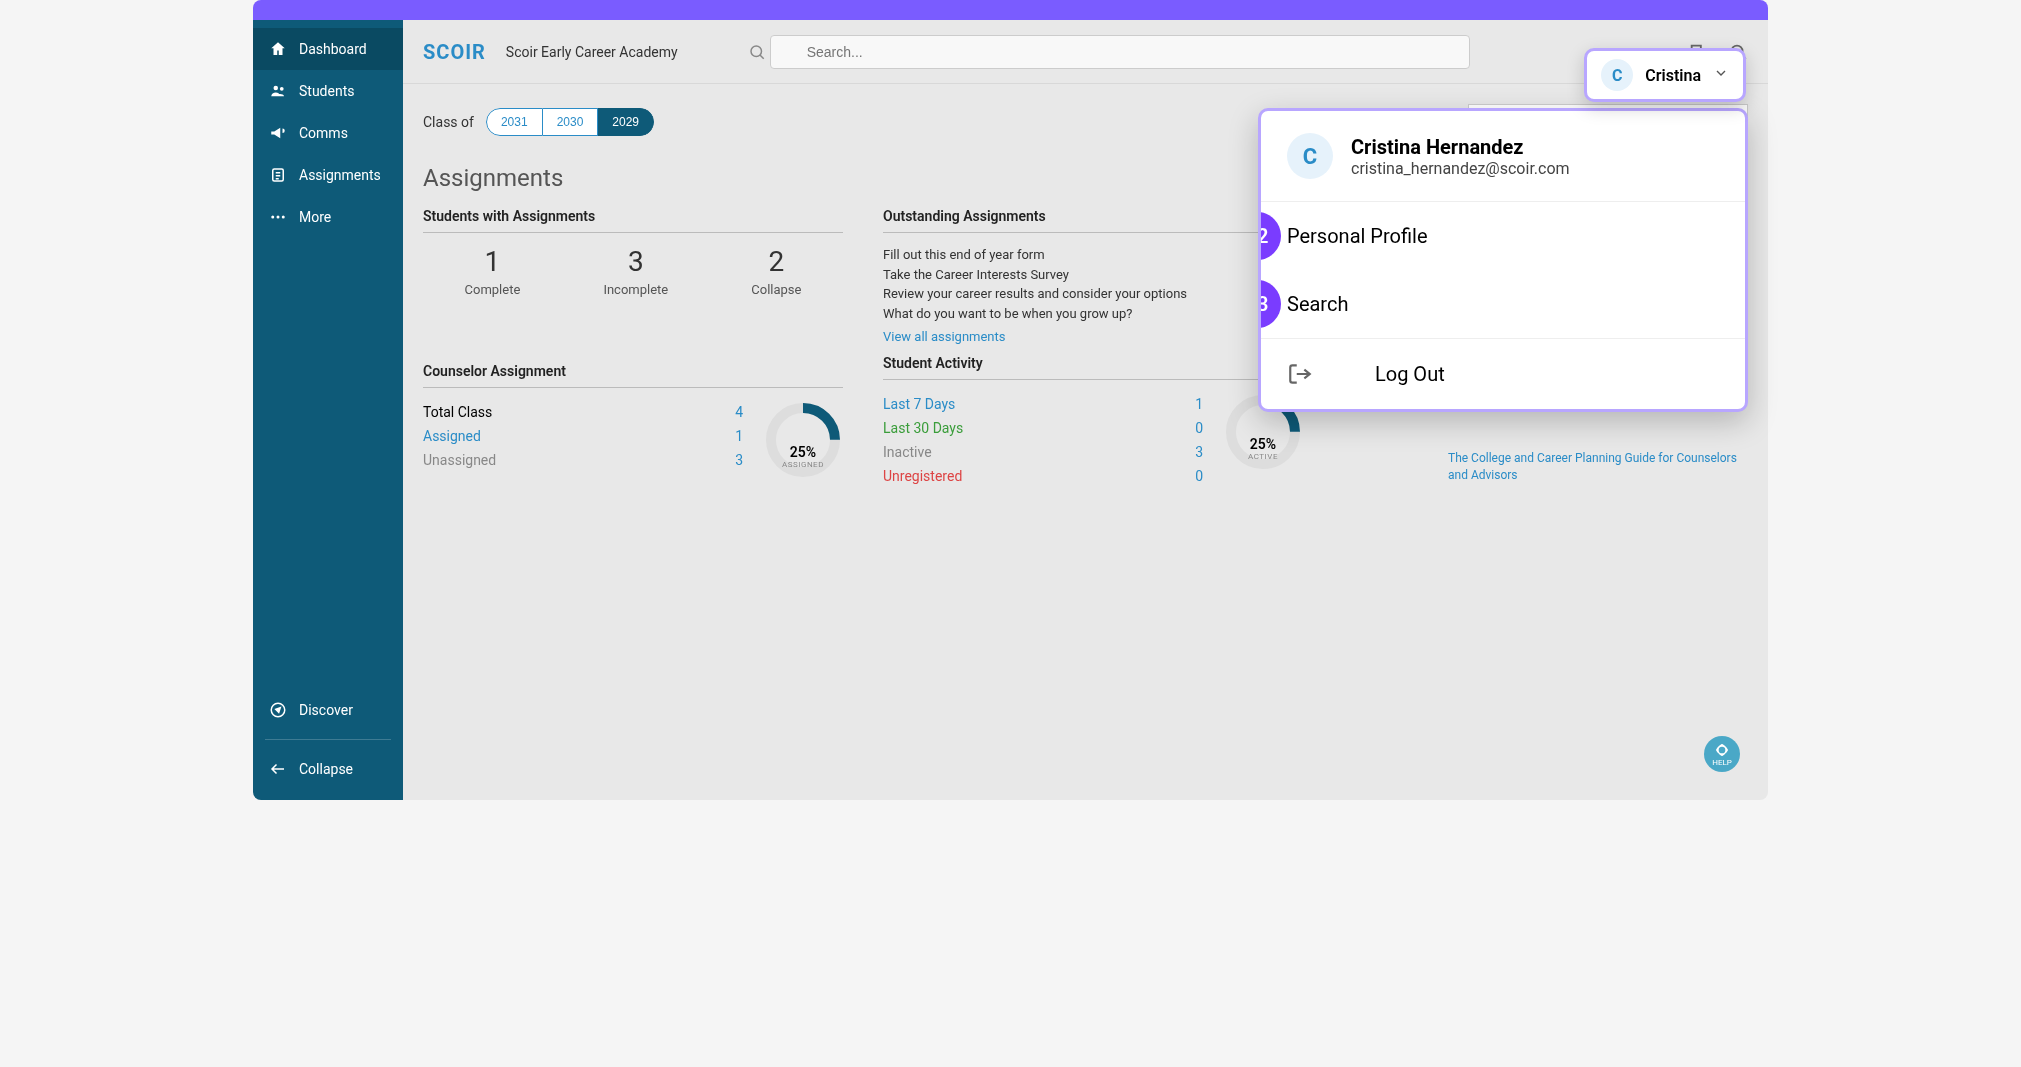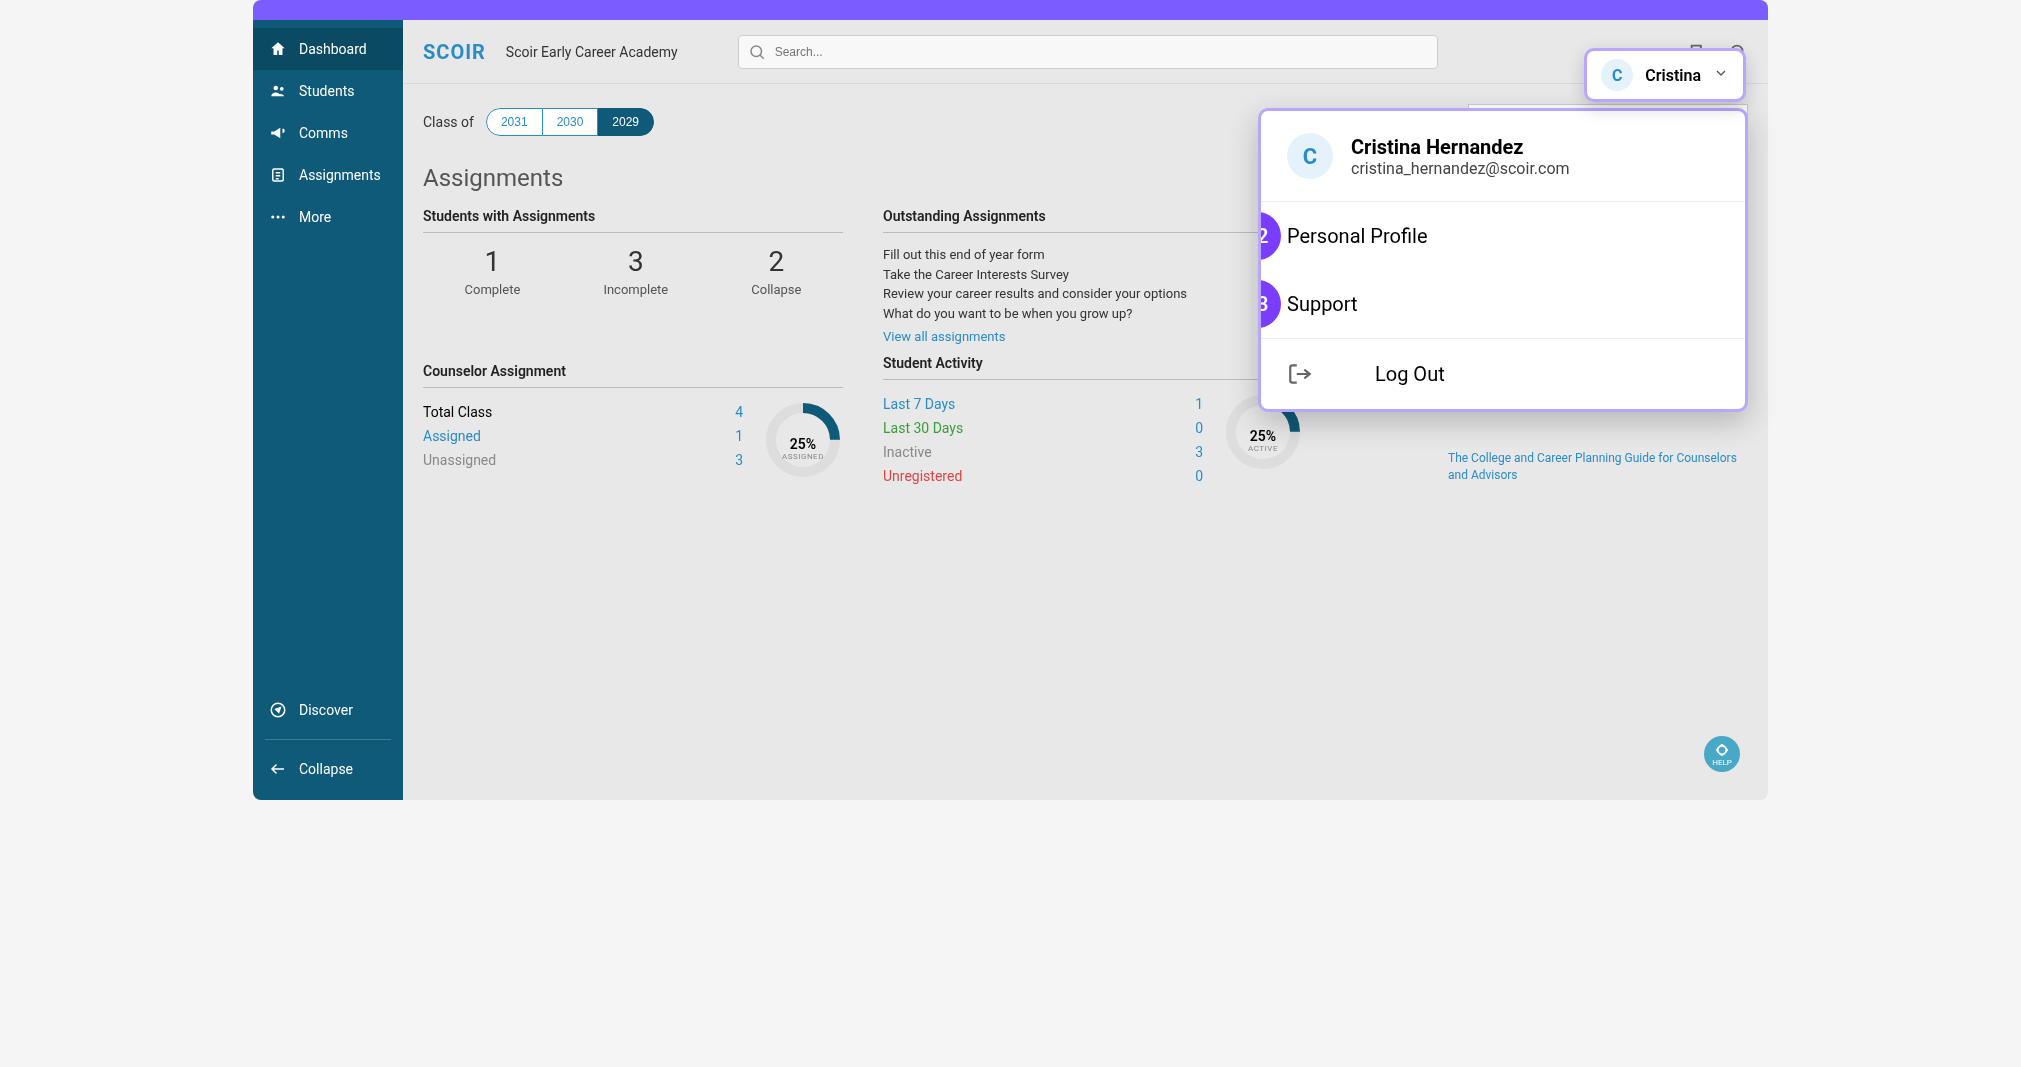--- a/index.html
+++ b/index.html
@@ -12,21 +12,21 @@
 .nav-item { display: flex; align-items: center; gap: 12px; padding: 12px 16px; cursor: pointer; font-size: 14px; }
 .nav-item.active { background: #0a4a62; margin-top: 8px; }
 .nav-icon { width: 18px; height: 18px; display: flex; align-items: center; justify-content: center; }
 .sidebar-bottom { padding-bottom: 10px; }
 .sidebar-sep { border-top: 1px solid rgba(255,255,255,0.2); margin: 8px 12px; }
 .main { flex: 1; display: flex; flex-direction: column; position: relative; }
 .header { height: 64px; display: flex; align-items: center; padding: 0 20px; gap: 20px; border-bottom: 1px solid #d8d8d8; }
 .logo { font-weight: 700; font-size: 20px; color: #2a8cc7; letter-spacing: 1px; }
 .org-name { font-size: 14px; color: #333; }
 .search-wrap { flex: 1; max-width: 700px; position: relative; margin-left: 40px; }
-.search-input { width: 100%; height: 34px; border: 1px solid #ccc; border-radius: 4px; padding: 0 12px 0 36px; font-size: 12px; background: #f8f8f8; }
+.search-input { width: 100%; height: 34px; border: 1px solid #ccc; border-radius: 4px; padding: 0 12px 0 36px; font-size: 14px; background: #f8f8f8; margin-left: 32px; }
 .search-icon-abs { position: absolute; left: 10px; top: 8px; color: #888; }
 .header-icons { display: flex; gap: 16px; margin-left: auto; color: #666; }
 .header-icon { width: 22px; height: 22px; cursor: pointer; }
 .content { flex: 1; padding: 20px; overflow: auto; }
 .class-row { display: flex; align-items: center; gap: 12px; margin-bottom: 4px; }
 .class-label { font-size: 14px; color: #333; }
 .seg { display: flex; border-radius: 20px; overflow: hidden; }
 .seg-btn { padding: 6px 14px; font-size: 12px; border: 1px solid #2a8cc7; color: #2a8cc7; background: #fff; cursor: pointer; }
 .seg-btn + .seg-btn { border-left: none; }
 .seg-btn.sel { background: #0e5a78; color: #fff; border-color: #0e5a78; }
@@ -47,21 +47,21 @@
 .overview-col { width: 420px; }
 .kv { display: flex; justify-content: space-between; font-size: 14px; padding: 4px 0; }
 .kv-blue { color: #2a8cc7; }
 .kv-grey { color: #888; }
 .kv-green { color: #3a9d3a; }
 .kv-red { color: #d44; }
 .kv-num-blue { color: #2a8cc7; }
 .donut-wrap { display: flex; align-items: center; }
 .donut { position: relative; width: 80px; height: 80px; }
 .donut svg { transform: rotate(-90deg); }
-.donut-text { position: absolute; top: 8px; left: 0; width: 100%; height: 100%; display: flex; flex-direction: column; align-items: center; justify-content: center; }
+.donut-text { position: absolute; top: 16px; left: 0; width: 100%; height: 100%; display: flex; flex-direction: column; align-items: center; justify-content: center; }
 .donut-pct { font-size: 14px; font-weight: 600; }
 .donut-lbl { font-size: 8px; color: #888; letter-spacing: 0.5px; }
 .right-panel { position: absolute; right: 20px; top: 110px; width: 300px; font-size: 12px; }
 .notif-link { color: #2a8cc7; line-height: 1.4; }
 
 
 .user-chip { position: absolute; top: 48px; right: 22px; background: #fff; border: 3px solid #b8a6ff; border-radius: 10px; padding: 8px 14px; display: flex; align-items: center; gap: 12px; box-shadow: 0 6px 18px rgba(0,0,0,0.18); z-index: 50; cursor: pointer; }
 .avatar-sm { width: 32px; height: 32px; border-radius: 50%; background: #e6f2fb; color: #2a8cc7; display: flex; align-items: center; justify-content: center; font-weight: 700; }
 .chip-name { font-size: 16px; font-weight: 600; }
 .chevron { color: #555; }
@@ -309,21 +309,21 @@
         <div class="dd-name">Cristina Hernandez</div>
         <div class="dd-email">cristina_hernandez@scoir.com</div>
       </div>
     </div>
     <div class="dd-item">
       <div class="badge-num">12</div>
       <span>Personal Profile</span>
     </div>
     <div class="dd-item">
       <div class="badge-num">13</div>
-      <span>Support</span>
+      <span>Search</span>
     </div>
     <div class="dd-sep"></div>
     <div class="dd-item">
       <span class="logout-icon"><svg viewBox="0 0 24 24" width="26" height="26" fill="none" stroke="currentColor" stroke-width="2">
             <path d="M9 4H5a2 2 0 00-2 2v12a2 2 0 002 2h4M16 16l5-4-5-4M21 12H9"></path>
           </svg></span>
       <span style="margin-left:32px;">Log Out</span>
     </div>
   </div>
 

